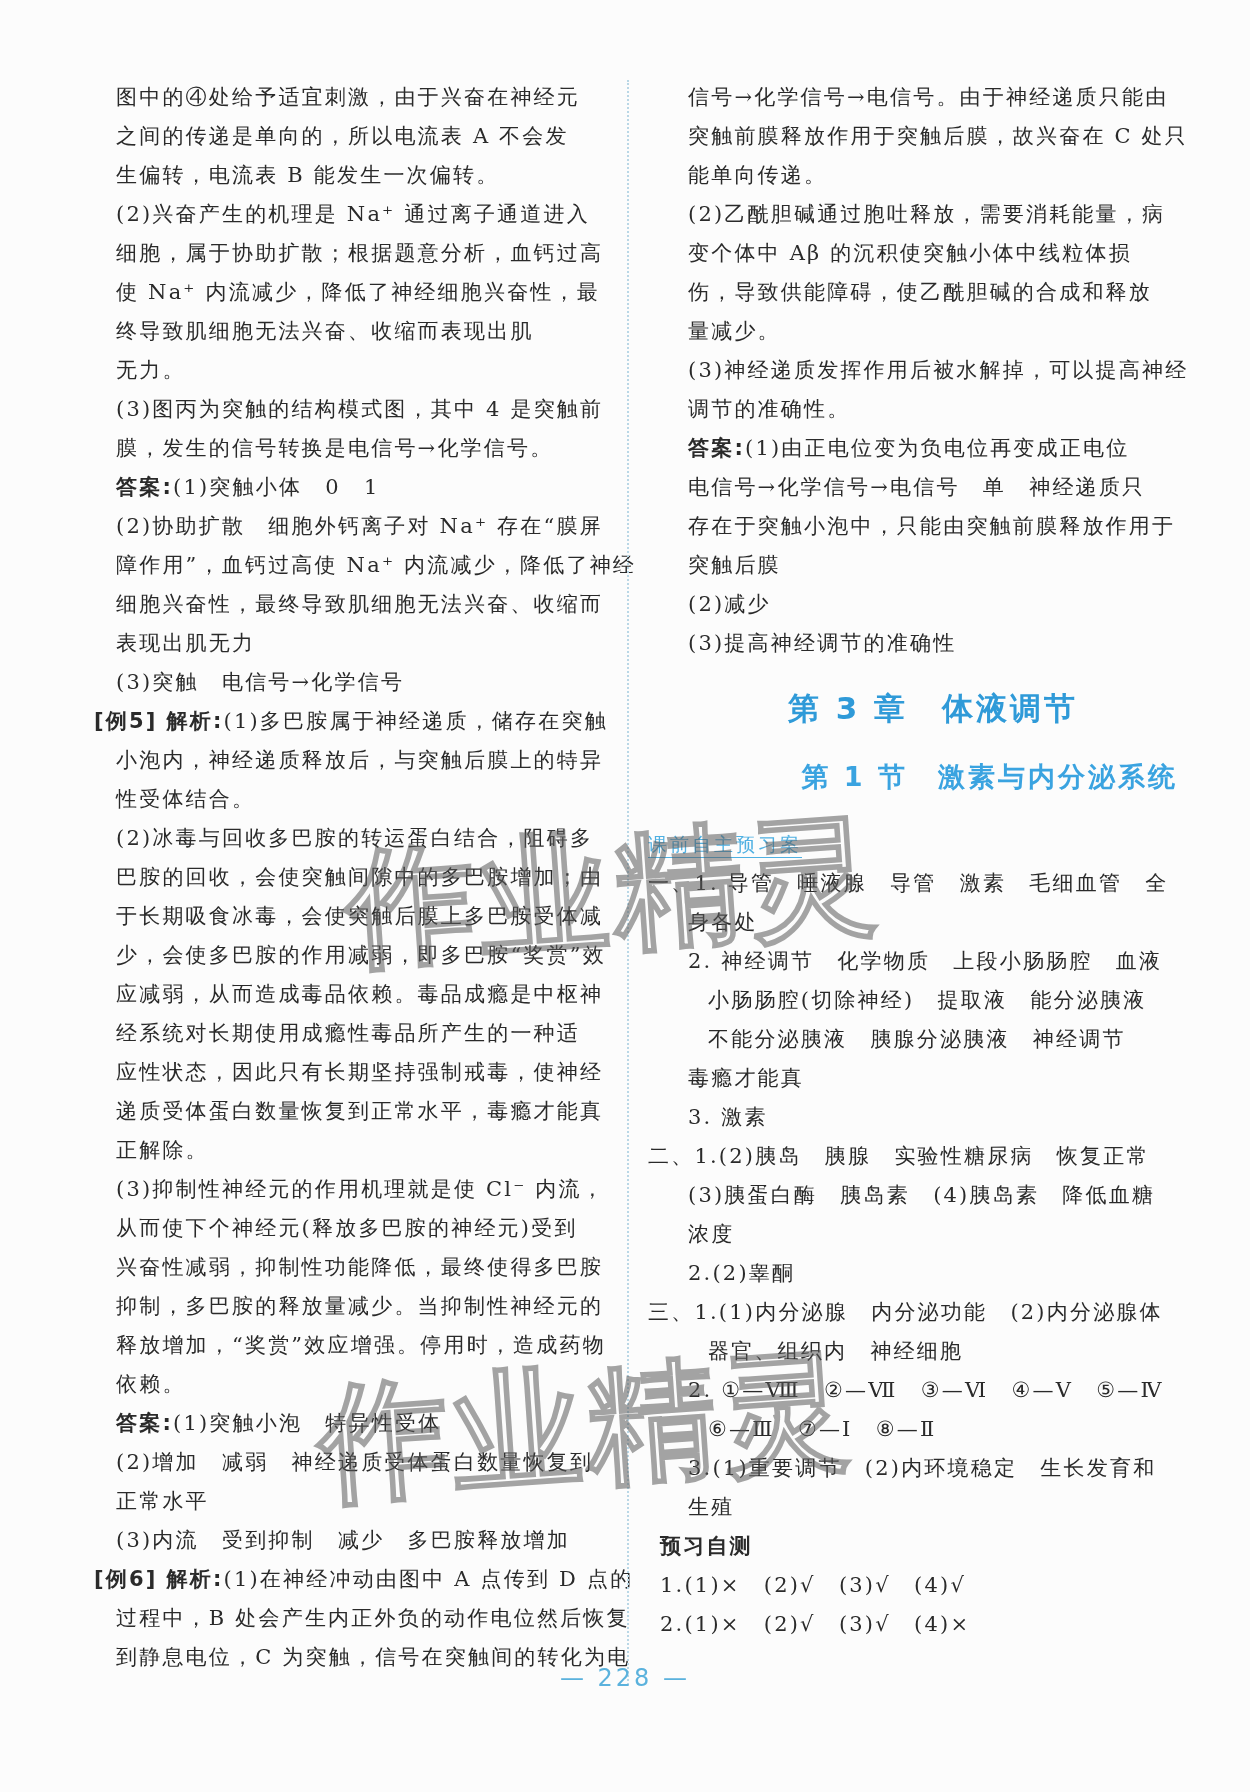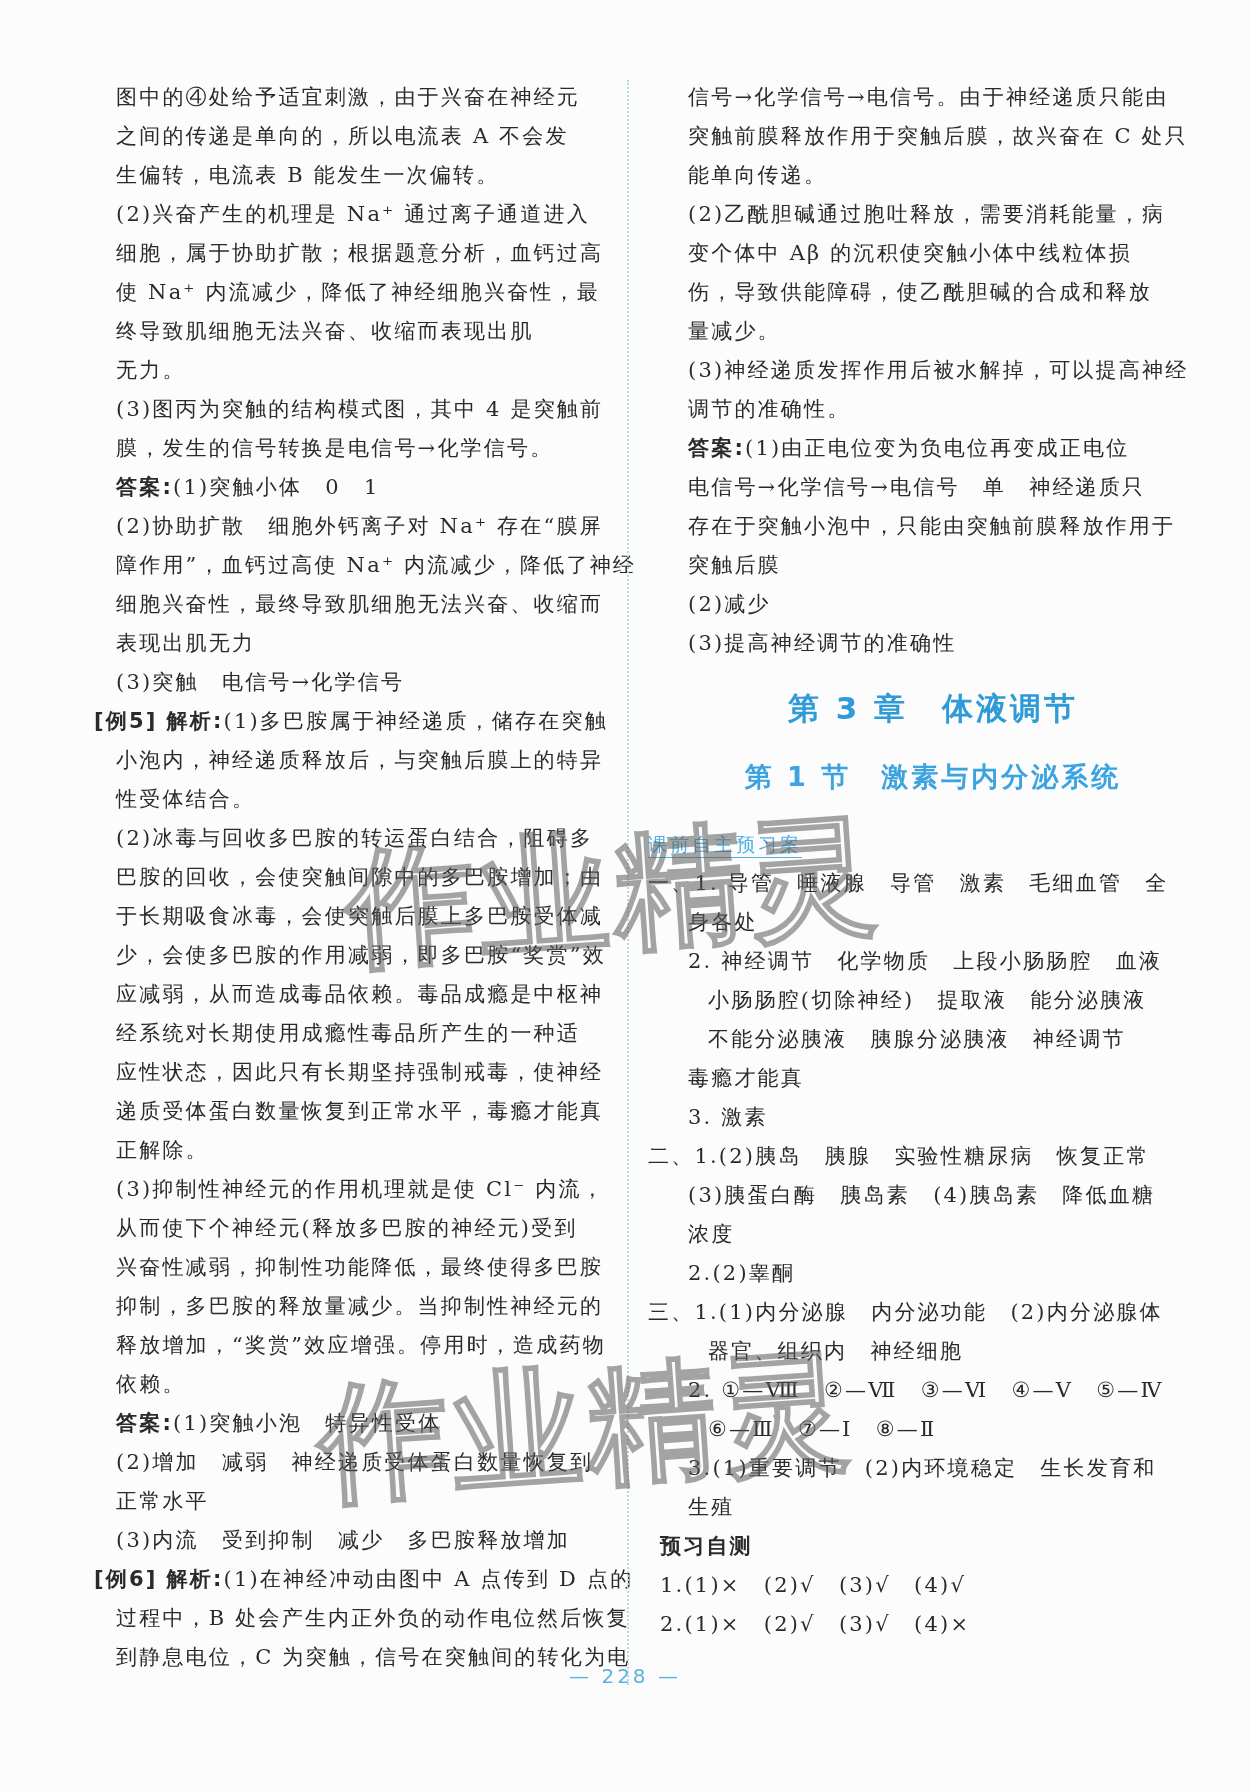--- a/index.html
+++ b/index.html
@@ -27,41 +27,41 @@
     .sub2 { padding-left: 20px; }
     .label-bold { font-family: "DejaVu Sans", "Liberation Sans", sans-serif; font-weight: bold; }
     .example-tag { margin-left: -22px; }
     .chapter-title {
       text-align: center; color: #2f9ad8;
       font-family: "DejaVu Sans", "Liberation Sans", sans-serif;
       font-weight: bold; font-size: 31px; letter-spacing: 3px;
       height: 70px; line-height: 70px; margin-top: 10px;
     }
     .section-title {
-      text-align: center; color: #3aa3e0;
+      text-align: right; color: #3aa3e0;
       font-family: "DejaVu Sans", "Liberation Sans", sans-serif;
       font-weight: bold; font-size: 27px; letter-spacing: 3px;
       height: 60px; line-height: 60px; margin-top: 4px;
     }
     .subhead {
       color: #4fb0e2; font-size: 19px; letter-spacing: 3px;
       border-bottom: 1px solid #4fb0e2; display: inline-block;
       line-height: 26px; margin: 24px 0 6px -40px;
     }
     .preview-head {
       font-family: "DejaVu Sans", "Liberation Sans", sans-serif;
       font-weight: bold; margin-left: -28px;
     }
     .quiz-line { margin-left: -28px; }
     .roman-sec { margin-left: -40px; }
     .footer {
       position: absolute; top: 1664px; left: 0; width: 100%;
       text-align: center; color: #5bb2dd;
       font-family: "DejaVu Sans", "Liberation Sans", sans-serif;
-      font-size: 20px; letter-spacing: 3px;
+      font-size: 24px; letter-spacing: 3px;
     }
     .watermark {
       position: absolute; color: transparent;
       -webkit-text-stroke: 1.5px rgba(90,90,90,0.55);
       font-family: "DejaVu Sans", "Liberation Sans", sans-serif;
       font-weight: bold; font-size: 130px; letter-spacing: 4px;
       transform: rotate(-4deg);
       pointer-events: none;
     }
     .wm1 { left: 345px; top: 805px; }

